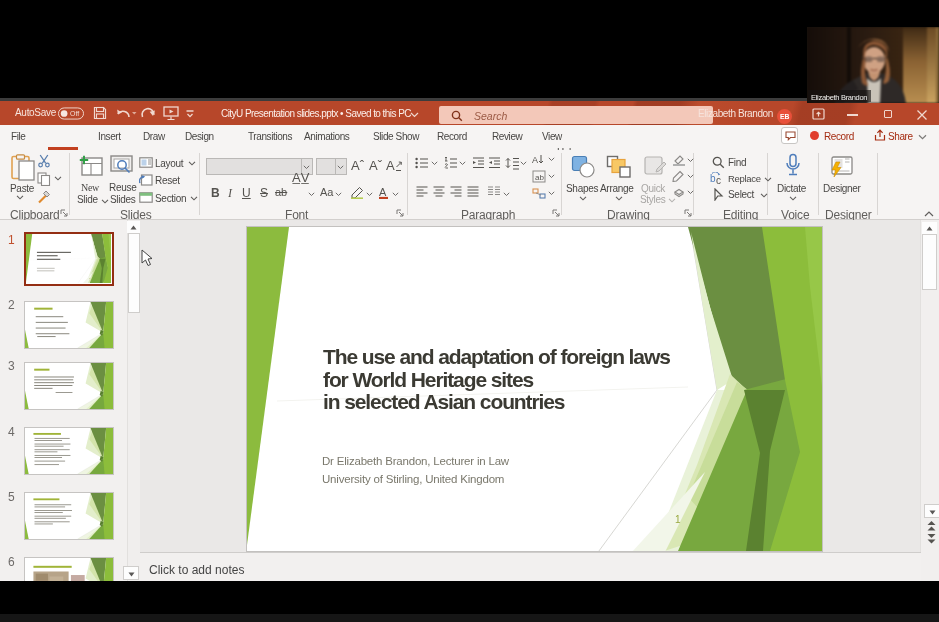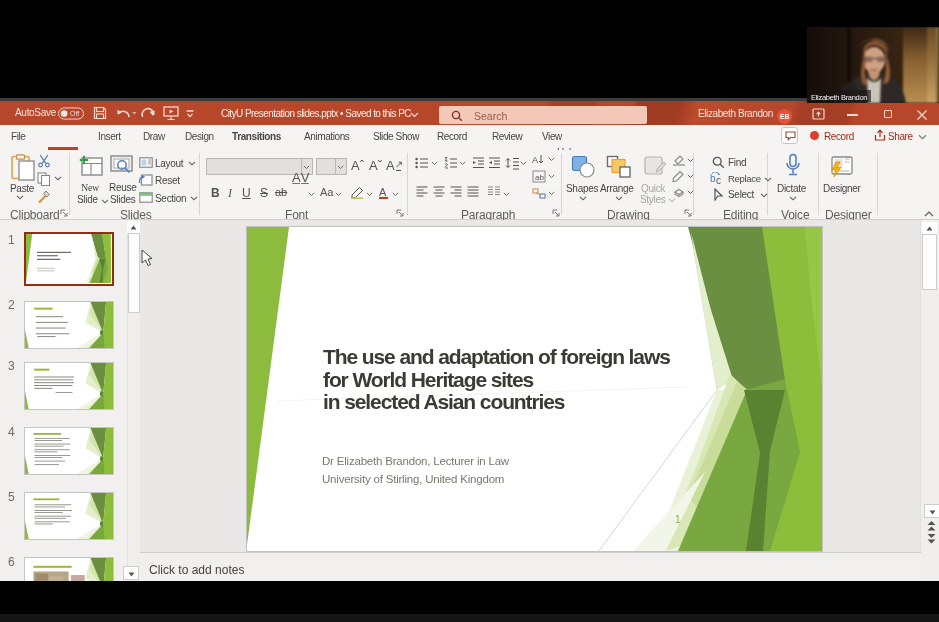--- a/index.html
+++ b/index.html
@@ -61,21 +61,21 @@
       <path d="M6.5 3.5 l4 2 -4 2 z" fill="#f0d8cf"></path>
       <path d="M8 10.5 v2.5 M4.5 13.5 h7" stroke="#f0d8cf" stroke-width="1.2"></path>
     </svg>
     <svg class="abs" style="left:185px;top:9px;" width="10" height="8" viewBox="0 0 10 8">
       <path d="M1.5 1 h7 M2.5 4 l2.5 2.6 2.5 -2.6" fill="none" stroke="#f0d8cf" stroke-width="1.3"></path>
     </svg>
     <span class="tx" style="left:221px;top:7px;color:#fbeee9;letter-spacing:-0.55px;font-size:10px;">CityU Presentation slides.pptx • Saved to this PC</span>
     <svg class="abs" style="left:410px;top:11px;" width="9" height="6" viewBox="0 0 9 6">
         <path d="M1 1 l3.5 3.5 3.5 -3.5" fill="none" stroke="#f0d8cf" stroke-width="1.2"></path>
       </svg>
-    <div class="abs" style="left:439px;top:5px;width:208px;height:18px;background:#f3c8b9;border-radius:2px;">
+    <div class="abs" style="left:439px;top:5px;width:274px;height:18px;background:#f3c8b9;border-radius:2px;font-style:italic;">
       <svg class="abs" style="left:12px;top:4px;" width="12" height="12" viewBox="0 0 12 12">
           <circle cx="5" cy="5" r="3.6" fill="none" stroke="#80331c" stroke-width="1.4"></circle>
           <path d="M7.8 7.8 l3 3" stroke="#80331c" stroke-width="1.4"></path>
         </svg>
       <span style="position:absolute;left:35px;top:3.5px;font-size:10.5px;color:#9b5a45;">Search</span>
     </div>
     <span class="tx" style="left:698px;top:7px;color:#f6e3dc;letter-spacing:-0.4px;">Elizabeth Brandon</span>
     <div class="abs" style="left:777px;top:8px;width:15px;height:15px;border-radius:50%;background:#e8503a;">
       <span style="position:absolute;left:3px;top:4px;font-size:6.8px;color:#fff;font-weight:bold;">EB</span>
     </div>
@@ -89,21 +89,21 @@
         <path d="M1.5 1.5 L10.5 10.5 M10.5 1.5 L1.5 10.5" stroke="#f0d8cf" stroke-width="1.3"></path>
       </svg>
   </div>
   <div id="menurow" class="abs">
     <span class="tab" style="left:11px;">File</span>
     <span class="tab" style="left:49px;color:#3b3937;font-weight:bold;letter-spacing:0.1px;margin-top:48px;">Home</span>
     <div class="abs" style="left:48px;top:22px;width:30px;height:2.5px;background:#c2401f;"></div>
     <span class="tab" style="left:98px;">Insert</span>
     <span class="tab" style="left:143px;">Draw</span>
     <span class="tab" style="left:185px;">Design</span>
-    <span class="tab" style="left:232px;font-weight:bold;">Transitions</span>
+    <span class="tab" style="left:248px;">Transitions</span>
     <span class="tab" style="left:304px;">Animations</span>
     <span class="tab" style="left:373px;">Slide Show</span>
     <span class="tab" style="left:437px;">Record</span>
     <span class="tab" style="left:492px;">Review</span>
     <span class="tab" style="left:542px;">View</span>
     <span class="tab" style="left:557px;margin-top:16px;">Help</span>
     <div class="abs" style="left:781px;top:2px;width:17px;height:17px;border:1px solid #c8c6c4;border-radius:3px;background:#fff;">
       <svg style="position:absolute;left:2.5px;top:3px;" width="11" height="10" viewBox="0 0 11 10">
           <path d="M1 1 h9 v5.5 h-4.5 l-2.2 2.2 v-2.2 h-2.3 z" fill="none" stroke="#9a4a33" stroke-width="1.1"></path>
         </svg>

